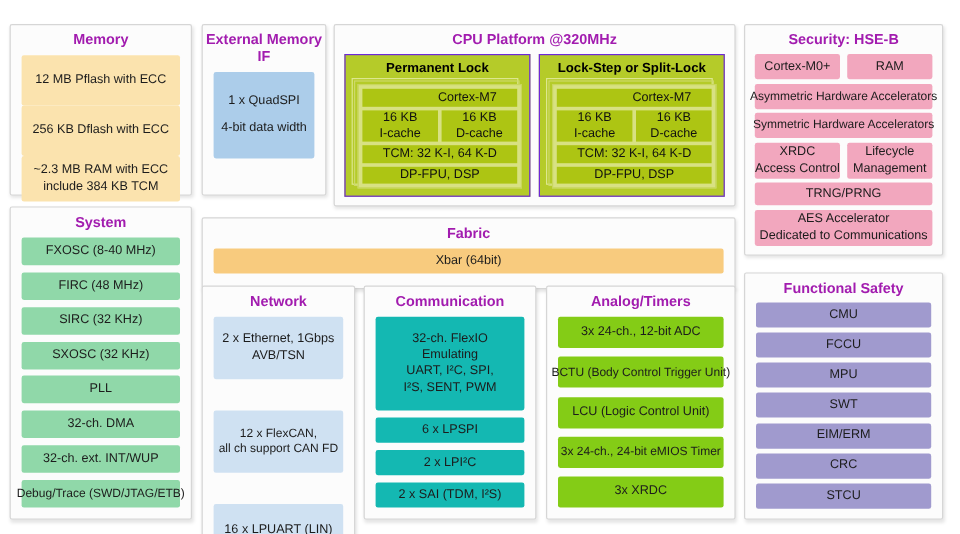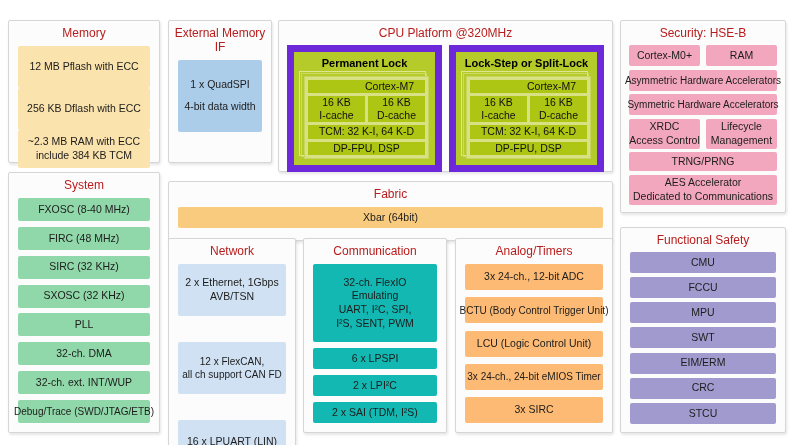--- a/index.html
+++ b/index.html
@@ -1,52 +1,52 @@
 <!DOCTYPE html>
 <html><head>
 <meta charset="utf-8">
 <style>
   html,body{margin:0;padding:0;background:#fff;}
   #canvas{position:relative;width:800px;height:445px;background:#ffffff;
           font-family:"Liberation Sans",sans-serif;overflow:hidden;}
   .sec{position:absolute;background:#fcfcfc;border:1px solid #d6d6d6;border-radius:2px;
        box-shadow:1px 2px 3px rgba(0,0,0,.10);display:flex;flex-direction:column;box-sizing:border-box;}
-  .sec-title{font-weight:400;font-size:12px;color:#b91c1c;text-align:center;padding:5px 2px 3px;flex:0 0 auto;}
+  .sec-title{font-weight:700;font-size:12px;color:#a21caf;text-align:center;padding:5px 2px 3px;flex:0 0 auto;}
   .items{display:flex;flex-direction:column;justify-content:space-between;flex:1;
          padding:3px 9px 9px;box-sizing:border-box;}
   .row{display:flex;gap:6px;flex:0 0 auto;}
   .row>.item{flex:1;}
   .item{display:flex;flex-direction:column;align-items:center;justify-content:center;text-align:center;
         font-size:10.5px;color:#1c1c1c;line-height:1.3;border-radius:2px;flex:0 0 auto;box-sizing:border-box;}
   .item.small{font-size:10px;}
   .item span{white-space:nowrap;}
   .sp-lines span{margin:4px 0;}
   
   .c-cream{background:#fbe3ae;} .c-mint{background:#90d8a9;} .c-blue{background:#accdea;}
-  .c-lblue{background:#cfe1f2;} .c-teal{background:#14b8b2;} .c-sky{background:#fdba74;text-align:right;}
+  .c-lblue{background:#cfe1f2;} .c-teal{background:#14b8b2;} .c-sky{background:#84cc16;text-align:right;}
   .c-pink{background:#f2a7be;} .c-purple{background:#a09ace;} .c-orange{background:#f8cb7e;}
   
   .h19{height:19px;}.h21{height:21px;}.h23{height:23px;}.h24{height:42px;}.h26{height:26px;}
   .h30{height:30px;}.h38{height:38px;}.h44{height:44px;}.h52{height:52px;}.h72{height:72px;}.h78{height:78px;}
   
   #sec-memory{left:8px;top:20px;width:152px;height:143px;}
   #sec-system{left:8px;top:172px;width:152px;height:261px;}
   #sec-extmem{left:168px;top:20px;width:104px;height:143px;}
   #sec-cpu{left:278px;top:20px;width:335px;height:152px;}
   #sec-security{left:620px;top:20px;width:166px;height:193px;}
   #sec-fabric{left:168px;top:181px;width:445px;height:60px;}
   #sec-network{left:168px;top:238px;width:128px;height:236px;}
   #sec-comm{left:303px;top:238px;width:144px;height:195px;}
   #sec-analog{left:455px;top:238px;width:158px;height:195px;}
   #sec-safety{left:620px;top:227px;width:166px;height:206px;}
   #sec-security .items{padding:2px 8px 7px;}
   #sec-safety .items{padding:2px 9px 8px;}
   
   .clusters{display:flex;gap:7px;flex:1;padding:2px 8px 7px;box-sizing:border-box;}
-  .cluster{flex:1;background:#b5cb29;border:7px solid #6d28d9;padding:2px 6px 6px;
+  .cluster{flex:1;background:#b5cb29;border:1px solid #6d28d9;padding:2px 6px 6px;
            display:flex;flex-direction:column;box-sizing:border-box;}
   .cluster-title{font-weight:700;font-size:11px;color:#000;text-align:center;padding:3px 0 4px;flex:0 0 auto;}
   .stackwrap{position:relative;flex:1;margin:3px 0 0 4px;}
   .stackwrap::before{content:"";position:absolute;left:-5px;top:-5px;right:3px;bottom:3px;
                      border:1px solid #dde78e;}
   .stackwrap::after{content:"";position:absolute;left:-3px;top:-3px;right:2px;bottom:2px;
                     border:1px solid #cdd969;}
   .card{position:relative;z-index:1;height:100%;background:#d8e183;border:1px solid #c9d65e;
         padding:3px;display:flex;flex-direction:column;gap:3px;box-sizing:border-box;}
   .cpu-item{background:#adc513;display:flex;flex-direction:column;align-items:center;justify-content:center;
@@ -267,21 +267,21 @@
       <div class="item c-sky h26 small">
           <span>BCTU (Body Control Trigger Unit)</span>
         </div>
       <div class="item c-sky h26">
           <span>LCU (Logic Control Unit)</span>
         </div>
       <div class="item c-sky h26 small">
           <span>3x 24-ch., 24-bit eMIOS Timer</span>
         </div>
       <div class="item c-sky h26">
-          <span>3x SIRC</span>
+          <span>3x XRDC</span>
         </div>
     </div>
   </div>
 
   <div class="sec" id="sec-safety">
     <div class="sec-title">Functional Safety</div>
     <div class="items">
       <div class="item c-purple h21">
           <span>CMU</span>
         </div>

